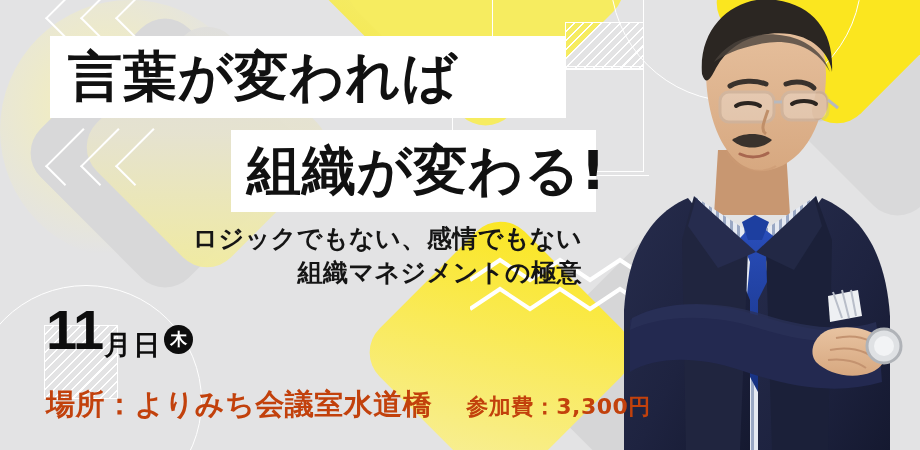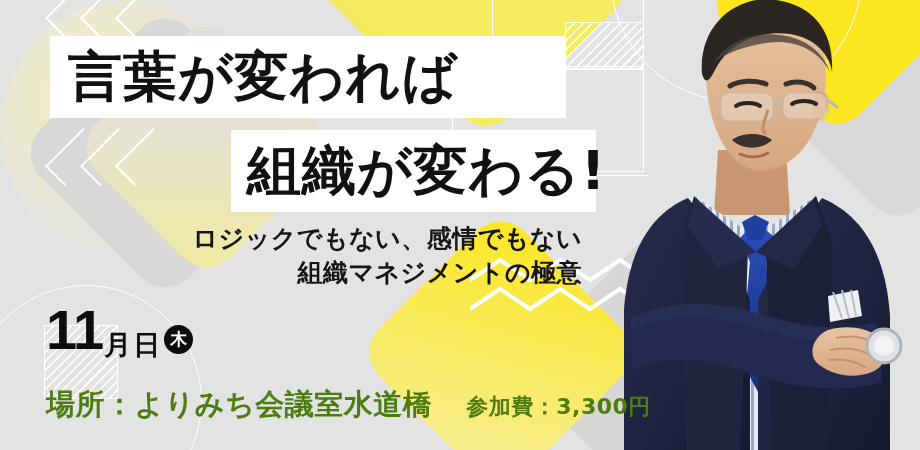--- a/index.html
+++ b/index.html
@@ -118,21 +118,21 @@
     display:inline-flex;align-items:center;justify-content:center;
     width:29px;height:29px;border-radius:50%;background:#0d0d0d;color:#ffffff;
     font-size:17px;font-weight:700;margin:0 9px 0 3px;
     position:relative;top:-4px;
     font-family:"DejaVu Sans","Liberation Sans",sans-serif;
   }
   .time{font-size:41px;font-weight:700;letter-spacing:0px;line-height:1;}
 
   .venue{
     position:absolute;left:46px;top:385px;
-    display:flex;align-items:baseline;white-space:nowrap;color:#4d7c0f;
+    display:flex;align-items:baseline;white-space:nowrap;color:#c2410c;
     font-family:"DejaVu Sans","Liberation Sans",sans-serif;
   }
   .venue-main{font-size:29px;font-weight:700;letter-spacing:.5px;}
   .venue-fee{font-size:22px;font-weight:700;margin-left:34px;letter-spacing:.5px;}
 </style>
 </head>
 <body>
 
 <div id="stage">
 

